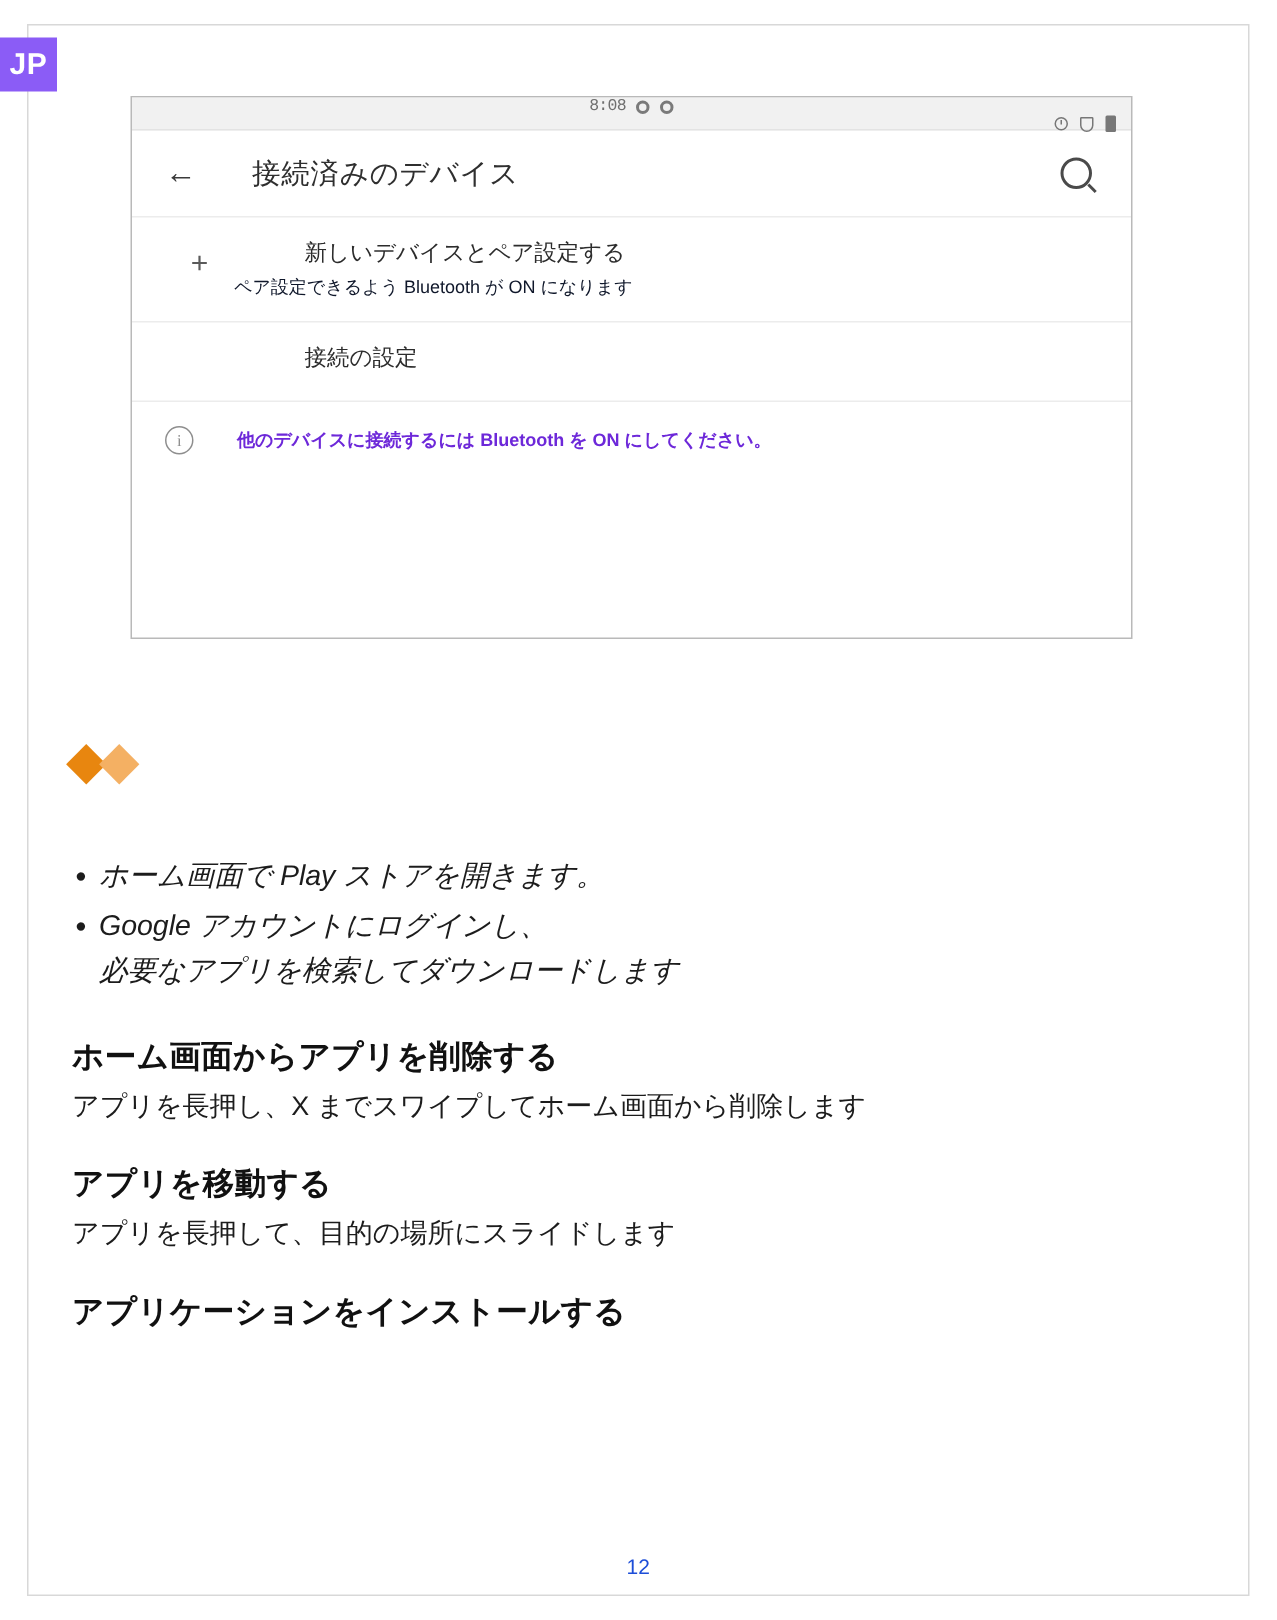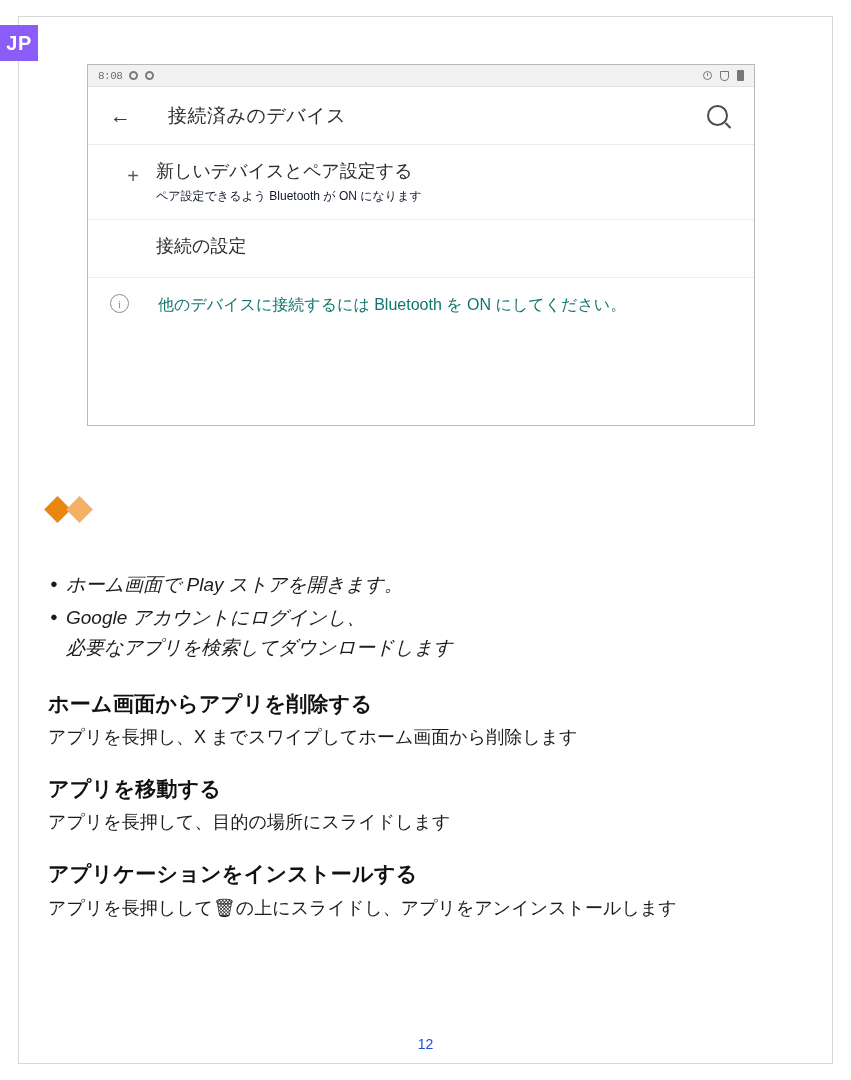--- a/index.html
+++ b/index.html
@@ -60,20 +60,21 @@
   .status-bar {
     height: 22px;
     background: #f1f1f1;
     border-bottom: 1px solid #e3e3e3;
     display: flex;
     align-items: center;
     padding: 0 10px;
     box-sizing: border-box;
     font-size: 11px;
     color: #6d6d6d;
+    flex-direction: column;
   }
   .status-left {
     display: flex;
     align-items: center;
     gap: 7px;
   }
   .clock {
     font-family: "Liberation Mono", "DejaVu Sans Mono", monospace;
     font-size: 11px;
     color: #6f6f6f;
@@ -168,23 +169,24 @@
     width: 46px;
     flex: 0 0 46px;
     display: flex;
     justify-content: center;
     padding-top: 6px;
     color: #5a5a5a;
     font-size: 20px;
   }
   .row-texts { flex: 1; }
   .row-title {
-    font-size: 18px;
+    font-size: 15px;
     color: #2c2c2c;
     margin-bottom: 5px;
+    margin-left: 47px;
   }
   .row-sub {
     font-size: 12px;
     color: #0f172a;
   }
   .info-row {
     display: flex;
     padding: 16px 22px;
     box-sizing: border-box;
   }
@@ -194,24 +196,25 @@
     border: 1.5px solid #8e8e8e;
     border-radius: 50%;
     color: #8e8e8e;
     font-size: 11px;
     display: flex;
     align-items: center;
     justify-content: center;
     font-family: "Liberation Serif", serif;
   }
   .info-text {
-    font-size: 16px;
-    color: #0f766e;
+    font-size: 12px;
+    color: #6d28d9;
     margin-left: 29px;
     margin-top: 1px;
+    font-weight: bold;
   }
 
   
   .headline {
     position: absolute;
     left: 48px;
     top: 500px;
     display: flex;
     align-items: center;
     gap: 10px;
@@ -364,17 +367,16 @@
   <div class="sec">
     <div class="sec-h">ホーム画面からアプリを削除する</div>
     <div class="sec-b">アプリを長押し、X までスワイプしてホーム画面から削除します</div>
   </div>
   <div class="sec">
     <div class="sec-h">アプリを移動する</div>
     <div class="sec-b">アプリを長押して、目的の場所にスライドします</div>
   </div>
   <div class="sec">
     <div class="sec-h">アプリケーションをインストールする</div>
-    <div class="sec-b trash-glyph">アプリを長押しして🗑の上にスライドし、アプリをアンインストールします</div>
   </div>
 </div>
 
 <div class="page-no">12</div>
 
 </body></html>

